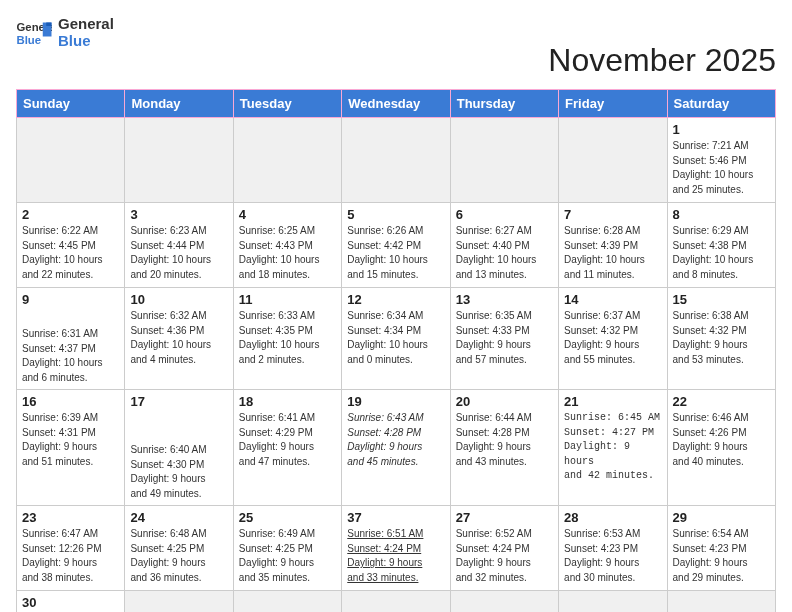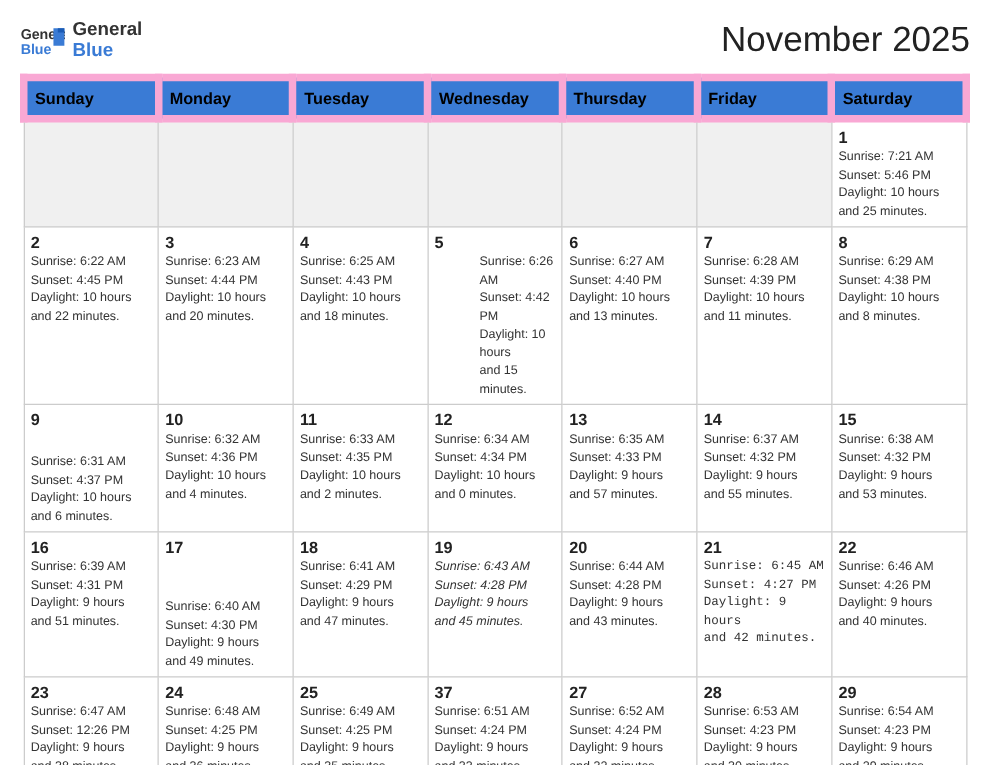--- a/index.html
+++ b/index.html
@@ -22,42 +22,43 @@
       gap: 4px;
     }
     .logo-icon {
       width: 36px;
       height: 28px;
     }
     .title-block {
       text-align: right;
     }
     .title-block h1 {
-      font-size: 28px;
+      font-size: 32px;
       font-weight: normal;
       color: #222;
+      margin-top: 26px;
     }
     .title-block h2 {
       font-size: 14px;
       font-weight: normal;
       color: #555;
     }
     .calendar {
       width: 100%;
       border-collapse: collapse;
       border: 1px solid #ccc;
     }
     .calendar th {
       background: #3a7bd5;
-      color: #000000;
+      color: #ffffff;
       font-size: 13px;
       font-weight: bold;
       text-align: left;
       padding: 6px 6px;
-      border: 6px solid #f9a8d4;
+      border: 1px solid #f9a8d4;
     }
     .calendar td {
       vertical-align: top;
       border: 1px solid #ccc;
       padding: 4px 5px;
       width: calc(100% / 7);
       min-height: 80px;
       background: #fff;
       font-size: 10.5px;
       color: #333;
@@ -150,21 +151,21 @@
         </td>
         <td>
           <span class="day-number">4</span>
           <div class="day-info" style="white-space: pre-line;">Sunrise: 6:25 AM
 Sunset: 4:43 PM
 Daylight: 10 hours
 and 18 minutes.</div>
         </td>
         <td>
           <span class="day-number">5</span>
-          <div class="day-info" style="white-space: pre-line; margin-left: 36px;">Sunrise: 6:26 AM
+          <div class="day-info" style="white-space: pre-line;">Sunrise: 6:26 AM
 Sunset: 4:42 PM
 Daylight: 10 hours
 and 15 minutes.</div>
         </td>
         <td>
           <span class="day-number">6</span>
           <div class="day-info" style="white-space: pre-line;">Sunrise: 6:27 AM
 Sunset: 4:40 PM
 Daylight: 10 hours
 and 13 minutes.</div>
@@ -303,21 +304,21 @@
         </td>
         <td>
           <span class="day-number">25</span>
           <div class="day-info" style="white-space: pre-line;">Sunrise: 6:49 AM
 Sunset: 4:25 PM
 Daylight: 9 hours
 and 35 minutes.</div>
         </td>
         <td>
           <span class="day-number">37</span>
-          <div class="day-info" style="white-space: pre-line;">Sunrise: 6:51 AM
+          <div class="day-info" style="white-space: pre-line; text-decoration: underline;">Sunrise: 6:51 AM
 Sunset: 4:24 PM
 Daylight: 9 hours
 and 33 minutes.</div>
         </td>
         <td>
           <span class="day-number">27</span>
           <div class="day-info" style="white-space: pre-line;">Sunrise: 6:52 AM
 Sunset: 4:24 PM
 Daylight: 9 hours
 and 32 minutes.</div>

